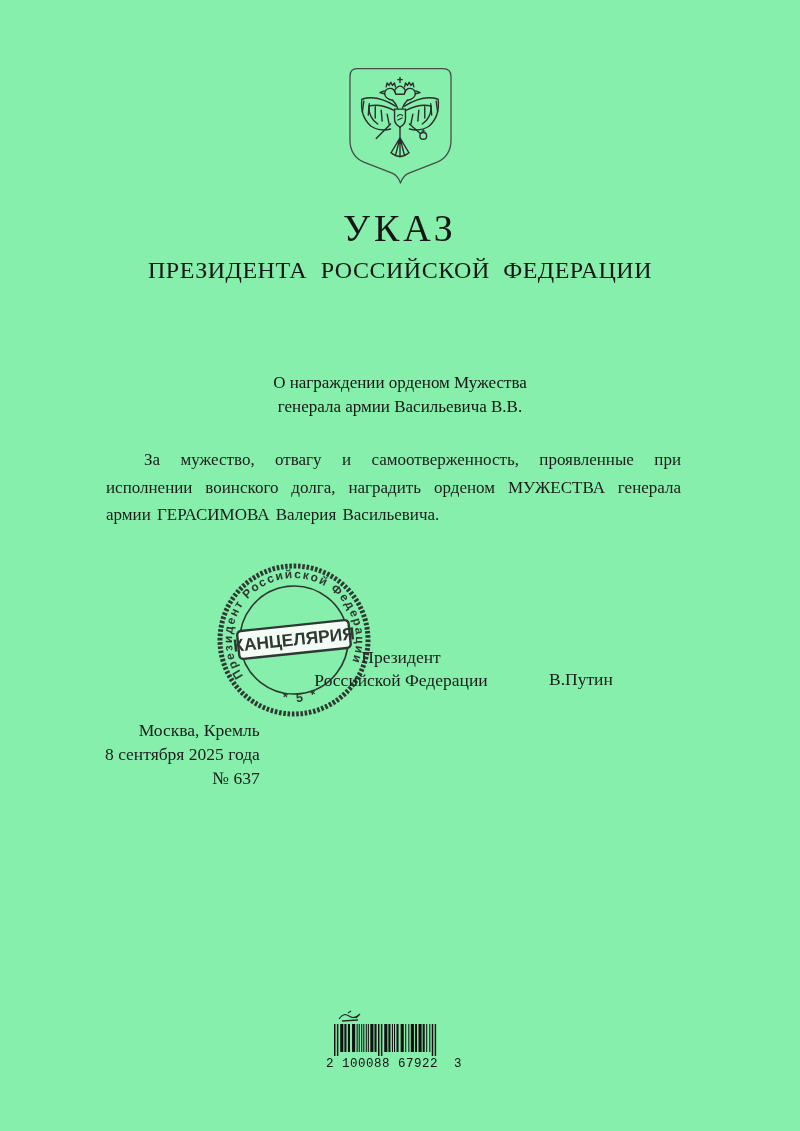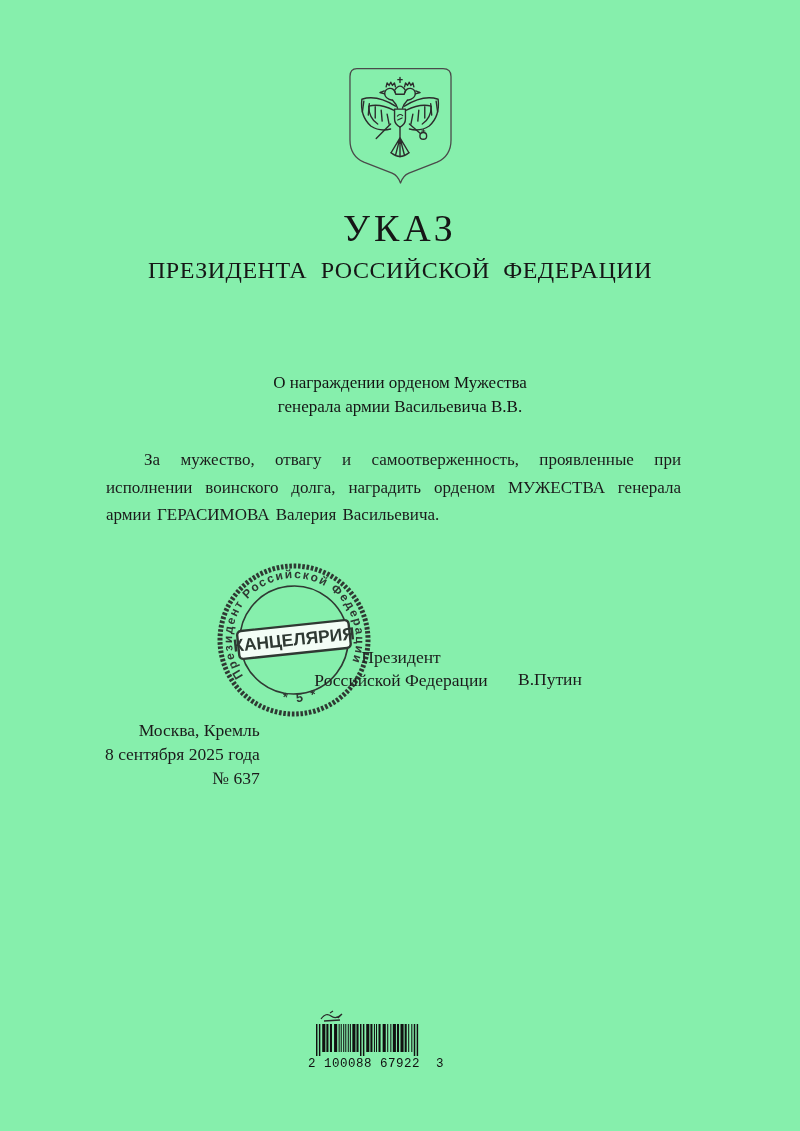--- a/index.html
+++ b/index.html
@@ -24,28 +24,28 @@
   .body-text{
     position:absolute;left:106px;top:446px;width:575px;
     font-size:17px;line-height:27.5px;text-align:justify;text-indent:38px;
     word-spacing:2px;color:#1b1b1b;margin:0;
   }
   .sig-post{
     position:absolute;left:300px;top:646px;width:202px;text-align:center;
     font-size:17.5px;line-height:23px;color:#1b1b1b;
   }
   .sig-name{
-    position:absolute;left:518px;top:669px;font-size:17.5px;color:#1b1b1b;
+    position:absolute;left:549px;top:669px;font-size:17.5px;color:#1b1b1b;
   }
   .footer-block{
     position:absolute;left:105px;top:718px;font-size:17.5px;line-height:24px;color:#1b1b1b;text-align:right;
   }
   .stamp{position:absolute;left:212px;top:558px;width:164px;height:164px;opacity:.9;}
   .stamp text{font-family:"Liberation Sans","DejaVu Sans",sans-serif;font-weight:bold;fill:#262626;}
-  .barcode{position:absolute;left:308px;top:1010px;width:120px;text-align:center;}
+  .barcode{position:absolute;left:326px;top:1010px;width:120px;text-align:center;}
   .barcode-mark{display:block;margin:0 0 1px 10px;}
   .barcode-bars{display:block;margin:0 auto;}
   .barcode-digits{
     font-family:"Liberation Mono","DejaVu Sans Mono",monospace;
     font-size:12.5px;letter-spacing:.5px;color:#111;margin-top:1px;white-space:pre;
   }
 </style>
 </head>
 <body>
 

